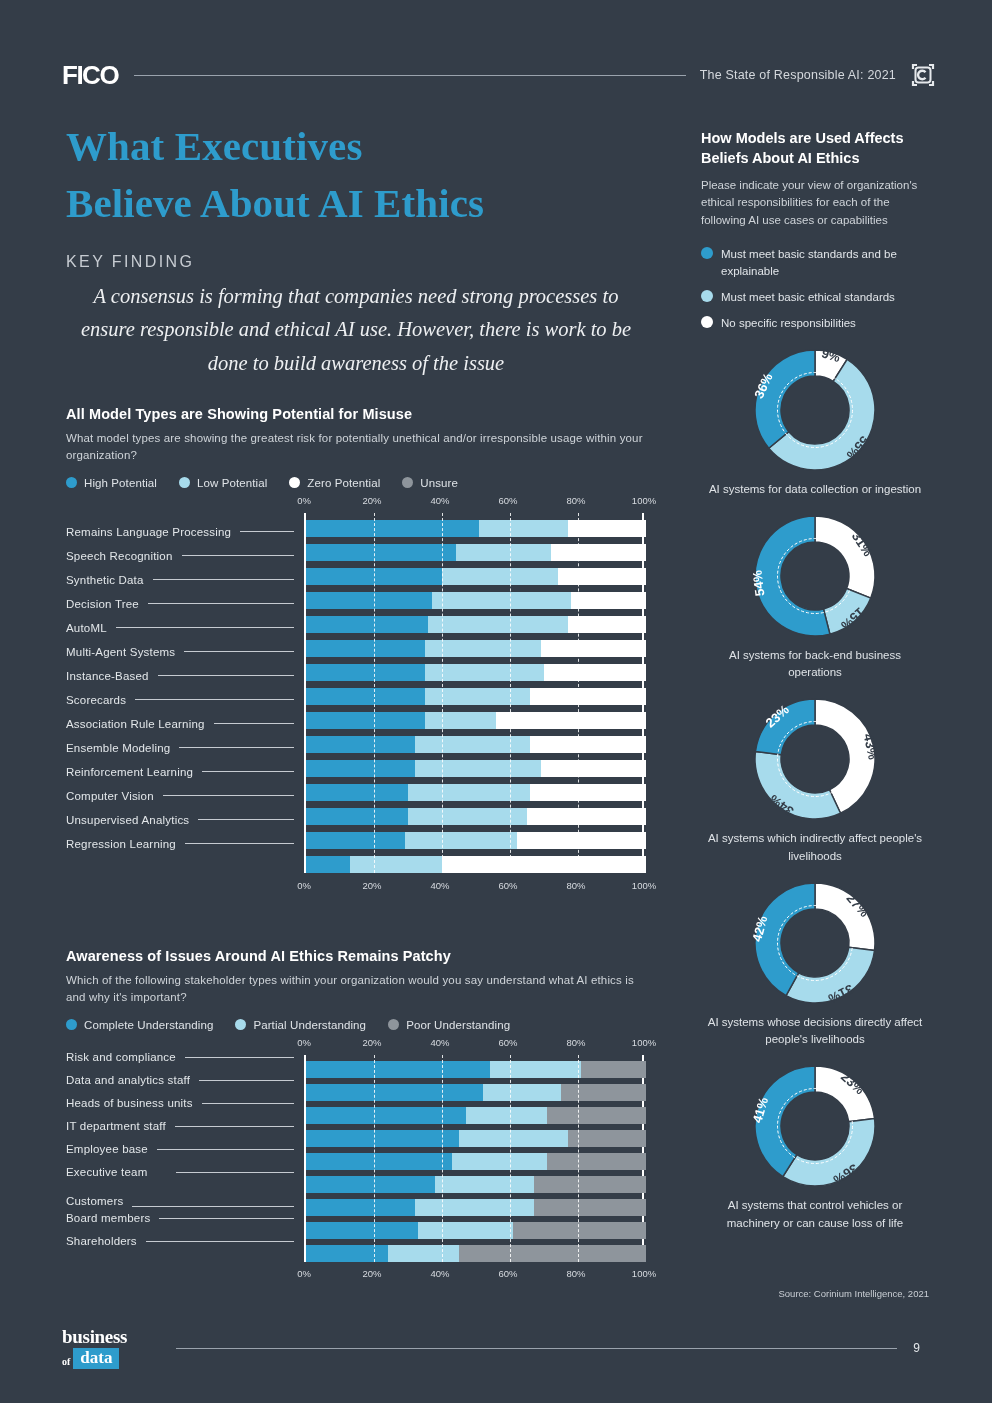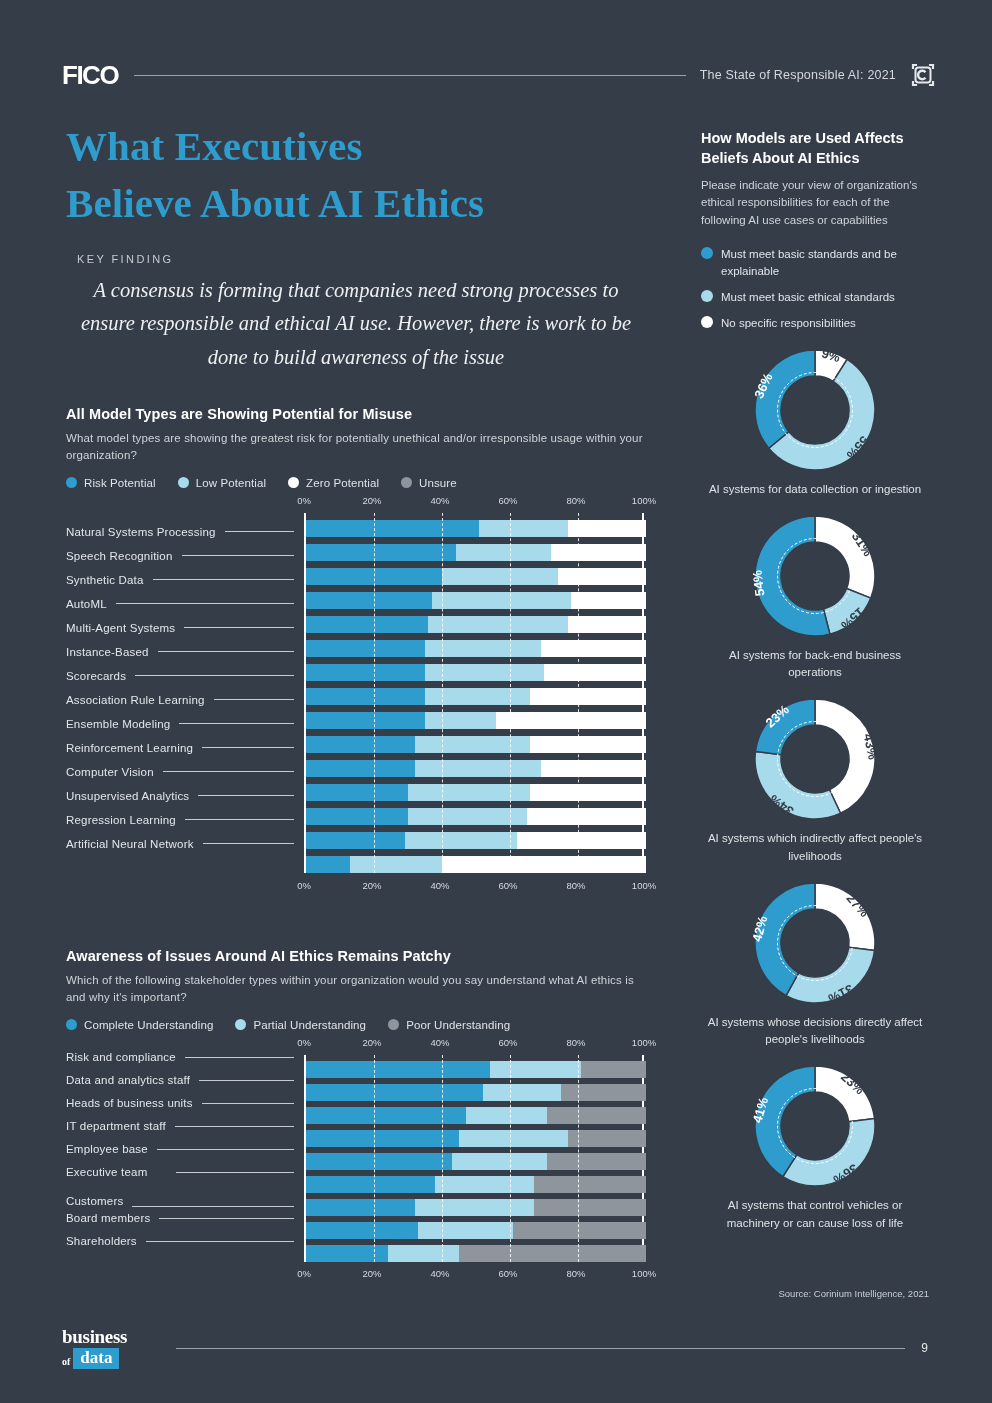--- a/index.html
+++ b/index.html
@@ -16,21 +16,21 @@
   .header { position: absolute; top: 55px; left: 62px; right: 56px; height: 40px; display: flex; align-items: center; }
   .fico-logo { font-family: "Liberation Sans", sans-serif; font-weight: bold; font-size: 26px; letter-spacing: -1.5px; color: #ffffff; }
   .hdr-rule { flex: 1; height: 1px; background: #9aa3ad; margin: 0 14px 0 16px; }
   .hdr-title { font-size: 12.5px; color: #d4d8dd; letter-spacing: .2px; white-space: nowrap; }
   .corinium-mark { width: 26px; height: 26px; margin-left: 14px; position: relative; flex: 0 0 26px; }
   .corinium-mark svg { display: block; }
 
   
   .left { position: absolute; left: 66px; top: 118px; width: 580px; }
   .big-title { font-family: "Liberation Serif", serif; font-weight: bold; font-size: 41px; line-height: 1.38; color: #2e9ccc; letter-spacing: .1px; }
-  .key-finding-label { margin-top: 22px; font-size: 11px; letter-spacing: 2.4px; color: #c7ccd2; margin-left: 11px; }
+  .key-finding-label { margin-top: 22px; font-size: 16px; letter-spacing: 2.4px; color: #c7ccd2; }
   .key-finding { margin-top: 9px; font-family: "Liberation Serif", serif; font-style: italic; font-size: 20.5px; line-height: 1.62; color: #eef0f2; text-align: center; }
 
   
   .section { position: absolute; left: 66px; width: 580px; }
   .sec-title { font-size: 14.5px; font-weight: bold; color: #ffffff; letter-spacing: .1px; }
   .sec-sub { margin-top: 8px; font-size: 11.5px; line-height: 1.5; color: #cfd4d9; letter-spacing: .15px; }
   .legend { margin-top: 12px; display: flex; align-items: center; gap: 0; }
   .legend-item { display: flex; align-items: center; margin-right: 22px; }
   .legend-dot { width: 11px; height: 11px; border-radius: 50%; margin-right: 7px; }
   .legend-label { font-size: 11.5px; color: #dfe3e7; letter-spacing: .1px; }
@@ -59,21 +59,21 @@
   .rl-dot { width: 12px; height: 12px; border-radius: 50%; margin-right: 8px; flex: 0 0 12px; margin-top: 1px; }
   .rl-label { font-size: 11.5px; line-height: 1.42; color: #e1e5e9; }
 
   .donut-block { margin-top: 16px; text-align: center; }
   .donut-wrap { position: relative; width: 124px; height: 124px; margin: 0 auto; }
   .donut-caption { margin-top: 9px; font-size: 11.5px; line-height: 1.5; color: #dfe3e7; }
 
   .source { position: absolute; left: 701px; top: 1288px; width: 228px; text-align: right; font-size: 9.5px; color: #c9ced4; }
 
   
-  .footer { position: absolute; left: 62px; right: 64px; top: 1320px; height: 56px; display: flex; align-items: center; }
+  .footer { position: absolute; left: 62px; right: 72px; top: 1320px; height: 56px; display: flex; align-items: center; }
   .bod-logo { width: 96px; flex: 0 0 96px; }
   .bod-top { font-family: "Liberation Serif", serif; font-weight: bold; font-size: 19px; color: #ffffff; letter-spacing: -0.3px; line-height: 1; }
   .bod-bottom { display: flex; align-items: flex-end; margin-top: 2px; }
   .bod-of { font-family: "Liberation Serif", serif; font-weight: bold; font-size: 10px; color: #ffffff; margin-right: 3px; margin-bottom: 2px; }
   .bod-data { font-family: "Liberation Serif", serif; font-weight: bold; font-size: 17px; color: #ffffff; background: #2e9ccc; padding: 1px 7px 2px 7px; line-height: 1.05; }
   .foot-rule { flex: 1; height: 1px; background: #9aa3ad; margin: 0 16px 0 18px; }
   .page-num { font-size: 12px; color: #e3e7ea; }
 </style>
 </head>
 <body>
@@ -101,21 +101,21 @@
     <div class="key-finding-label">KEY FINDING</div>
     <div class="key-finding">A consensus is forming that companies need strong processes to ensure responsible and ethical AI use. However, there is work to be done to build awareness of the issue</div>
   </div>
 
   <div class="section" id="section-1" style="top:406px;">
     <div class="sec-title">All Model Types are Showing Potential for Misuse</div>
     <div class="sec-sub">What model types are showing the greatest risk for potentially unethical and/or irresponsible usage within your organization?</div>
     <div class="legend" id="legend-1">
         <div class="legend-item">
           <span class="legend-dot" style="background: rgb(46, 156, 204);"></span>
-          <span class="legend-label">Risk Potential</span>
+          <span class="legend-label">High Potential</span>
         </div>
         <div class="legend-item">
           <span class="legend-dot" style="background: rgb(167, 219, 236);"></span>
           <span class="legend-label">Low Potential</span>
         </div>
         <div class="legend-item">
           <span class="legend-dot" style="background: rgb(255, 255, 255);"></span>
           <span class="legend-label">Zero Potential</span>
         </div>
         <div class="legend-item">
@@ -218,32 +218,36 @@
         <div class="axis-row" style="margin-top: 5px;">
           <span class="axis-tick" style="left: 0px;">0%</span>
           <span class="axis-tick" style="left: 68px;">20%</span>
           <span class="axis-tick" style="left: 136px;">40%</span>
           <span class="axis-tick" style="left: 204px;">60%</span>
           <span class="axis-tick" style="left: 272px;">80%</span>
           <span class="axis-tick" style="left: 340px;">100%</span>
         </div>
         <div class="cat-labels" style="top: 25px;">
           <div class="cat" style="height: 24px;">
-            <span class="cat-text">Natural Systems Processing</span>
+            <span class="cat-text">Remains Language Processing</span>
             <span class="cat-line"></span>
           </div>
           <div class="cat" style="height: 24px;">
             <span class="cat-text">Speech Recognition</span>
             <span class="cat-line"></span>
           </div>
           <div class="cat" style="height: 24px;">
             <span class="cat-text">Synthetic Data</span>
             <span class="cat-line"></span>
           </div>
           <div class="cat" style="height: 24px;">
+            <span class="cat-text">Decision Tree</span>
+            <span class="cat-line"></span>
+          </div>
+          <div class="cat" style="height: 24px;">
             <span class="cat-text">AutoML</span>
             <span class="cat-line"></span>
           </div>
           <div class="cat" style="height: 24px;">
             <span class="cat-text">Multi-Agent Systems</span>
             <span class="cat-line"></span>
           </div>
           <div class="cat" style="height: 24px;">
             <span class="cat-text">Instance-Based</span>
             <span class="cat-line"></span>
@@ -267,24 +271,20 @@
           <div class="cat" style="height: 24px;">
             <span class="cat-text">Computer Vision</span>
             <span class="cat-line"></span>
           </div>
           <div class="cat" style="height: 24px;">
             <span class="cat-text">Unsupervised Analytics</span>
             <span class="cat-line"></span>
           </div>
           <div class="cat" style="height: 24px;">
             <span class="cat-text">Regression Learning</span>
-            <span class="cat-line"></span>
-          </div>
-          <div class="cat" style="height: 24px;">
-            <span class="cat-text">Artificial Neural Network</span>
             <span class="cat-line"></span>
           </div>
         </div>
       </div>
   </div>
 
   <div class="section" id="section-2" style="top:948px;">
     <div class="sec-title">Awareness of Issues Around AI Ethics Remains Patchy</div>
     <div class="sec-sub">Which of the following stakeholder types within your organization would you say understand what AI ethics is and why it's important?</div>
     <div class="legend" id="legend-2">

